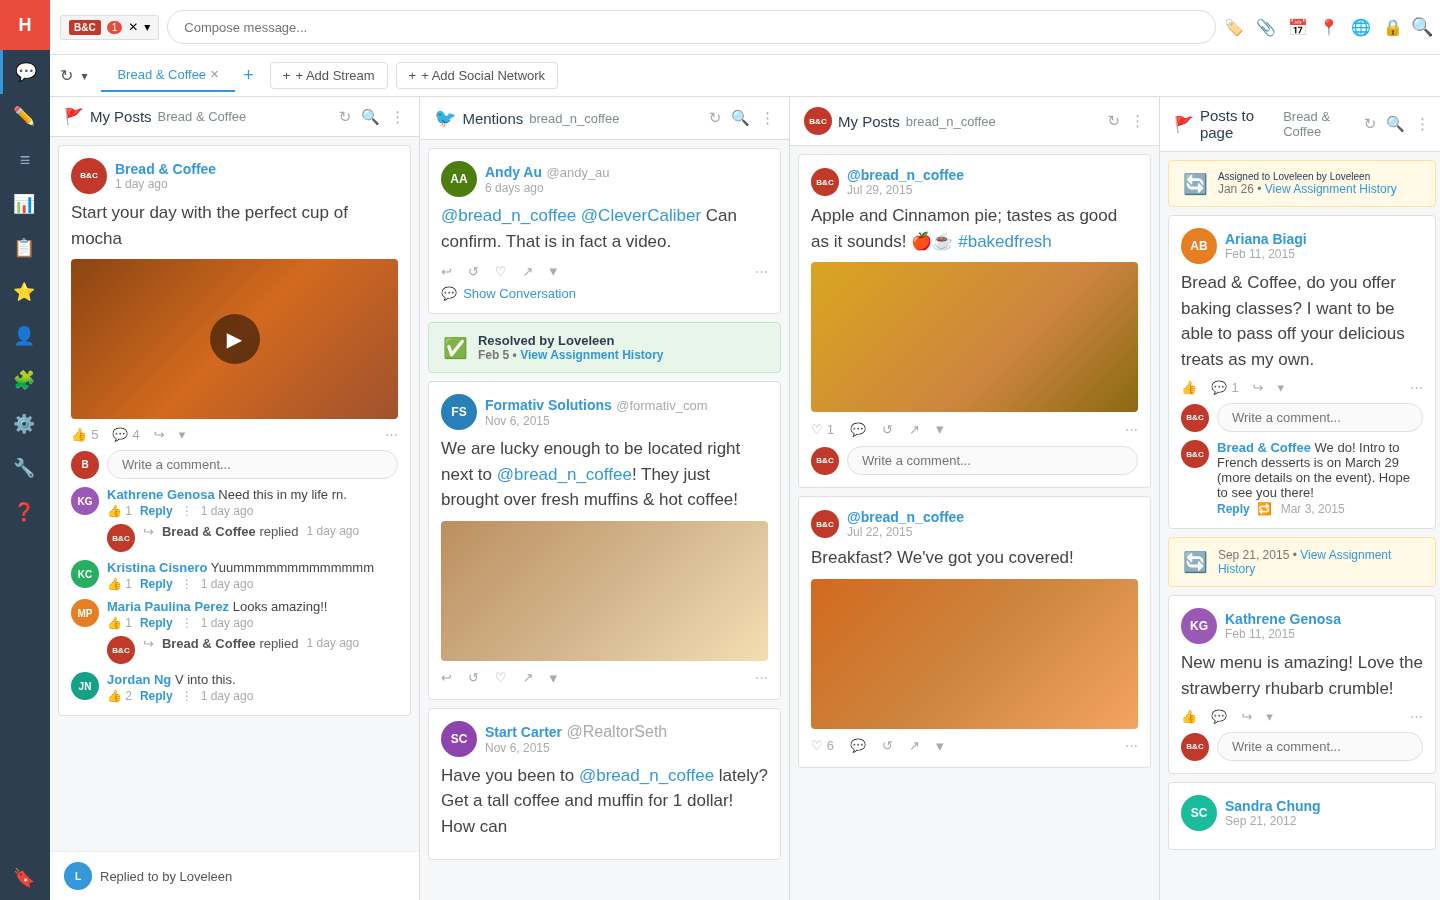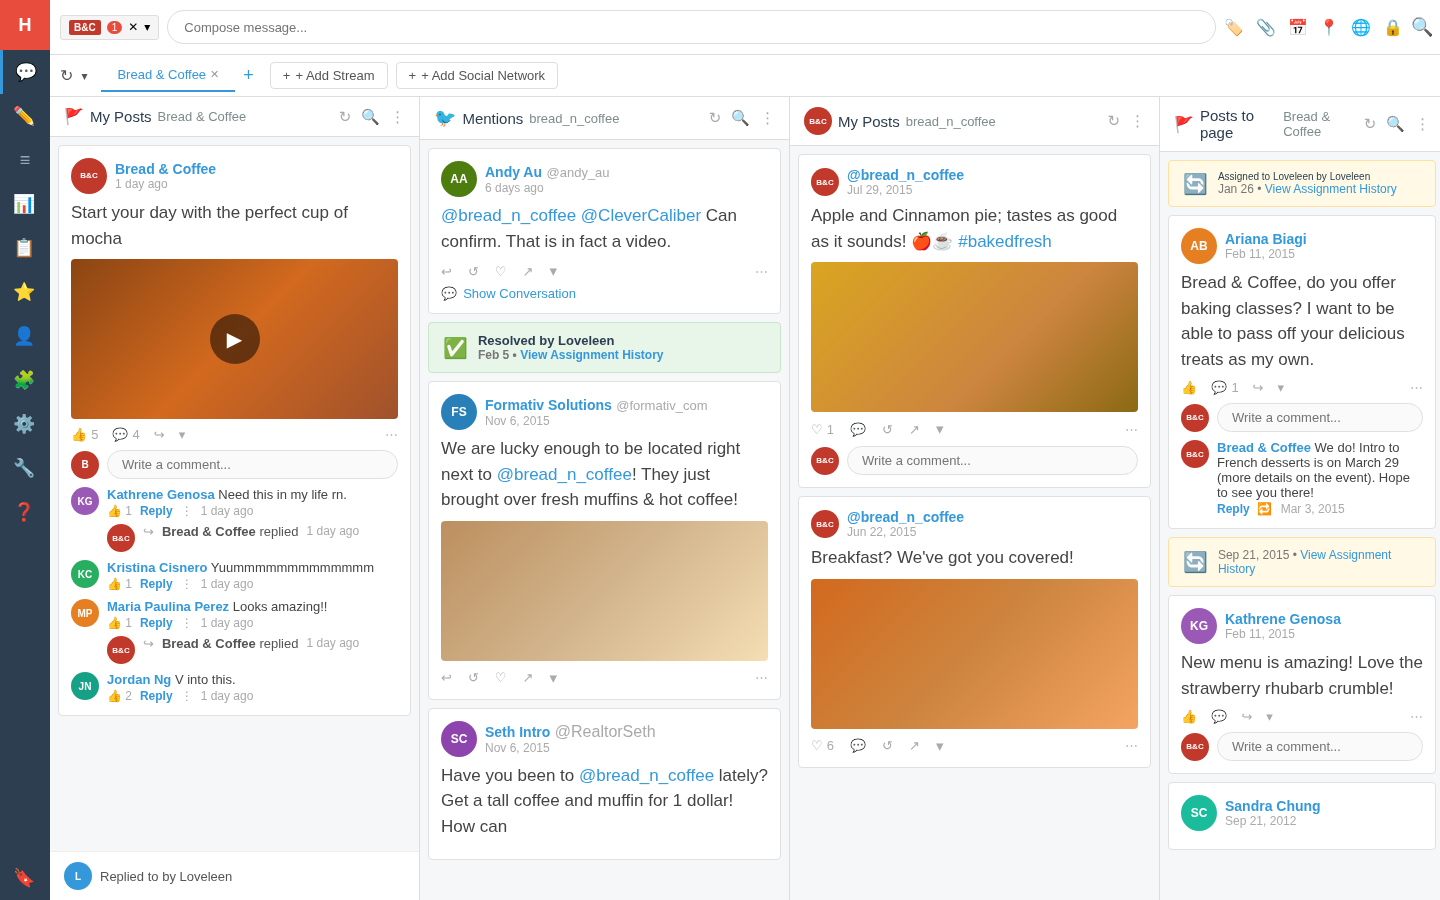--- a/index.html
+++ b/index.html
@@ -507,21 +507,21 @@
             <span class="tw-action">↗</span>
             <span>▾</span>
             <span class="tw-action more-btn">⋯</span>
           </div>
         </div>
 
         <div class="post-card">
           <div class="post-author">
             <div class="avatar" style="background:#8e44ad;">SC</div>
             <div>
-              <span class="author-name">Seth Intro</span>
+              <span class="author-name">Start Carter</span>
               <span style="color:#aaa;font-size:16px;"> @RealtorSeth</span>
               <div class="post-time">Nov 6, 2015</div>
             </div>
           </div>
           <div class="post-text">Have you been to <span style="color:#3498db;">@bread_n_coffee</span> lately? Get a tall coffee and muffin for 1 dollar! How can</div>
         </div>
 
       </div>
     </div>
 
@@ -559,21 +559,21 @@
             <div class="avatar-sm" style="background:#c0392b;font-size:8px;">B&amp;C</div>
             <input class="comment-input" type="text" placeholder="Write a comment..." style="">
           </div>
         </div>
 
         <div class="post-card">
           <div class="post-author">
             <div class="avatar-sm" style="background:#c0392b;font-size:8px;">B&amp;C</div>
             <div>
               <div class="author-name">@bread_n_coffee</div>
-              <div class="post-time">Jun 22, 2015</div>
+              <div class="post-time">Jul 22, 2015</div>
             </div>
           </div>
           <div class="post-text">Breakfast? We've got you covered!</div>
           <div class="post-image img-croissant" style="height:150px;"></div>
           <div class="tw-actions">
             <span class="tw-action">♡ <span>6</span></span>
             <span class="tw-action">💬</span>
             <span class="tw-action">↺</span>
             <span class="tw-action">↗</span>
             <span>▾</span>

